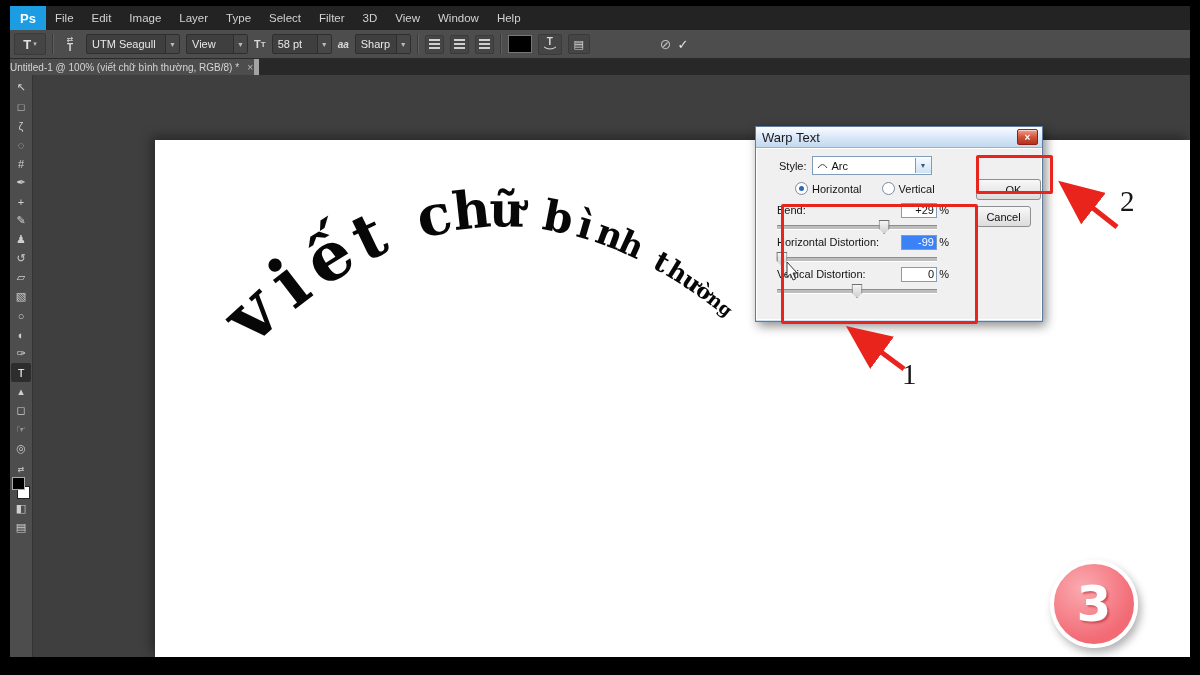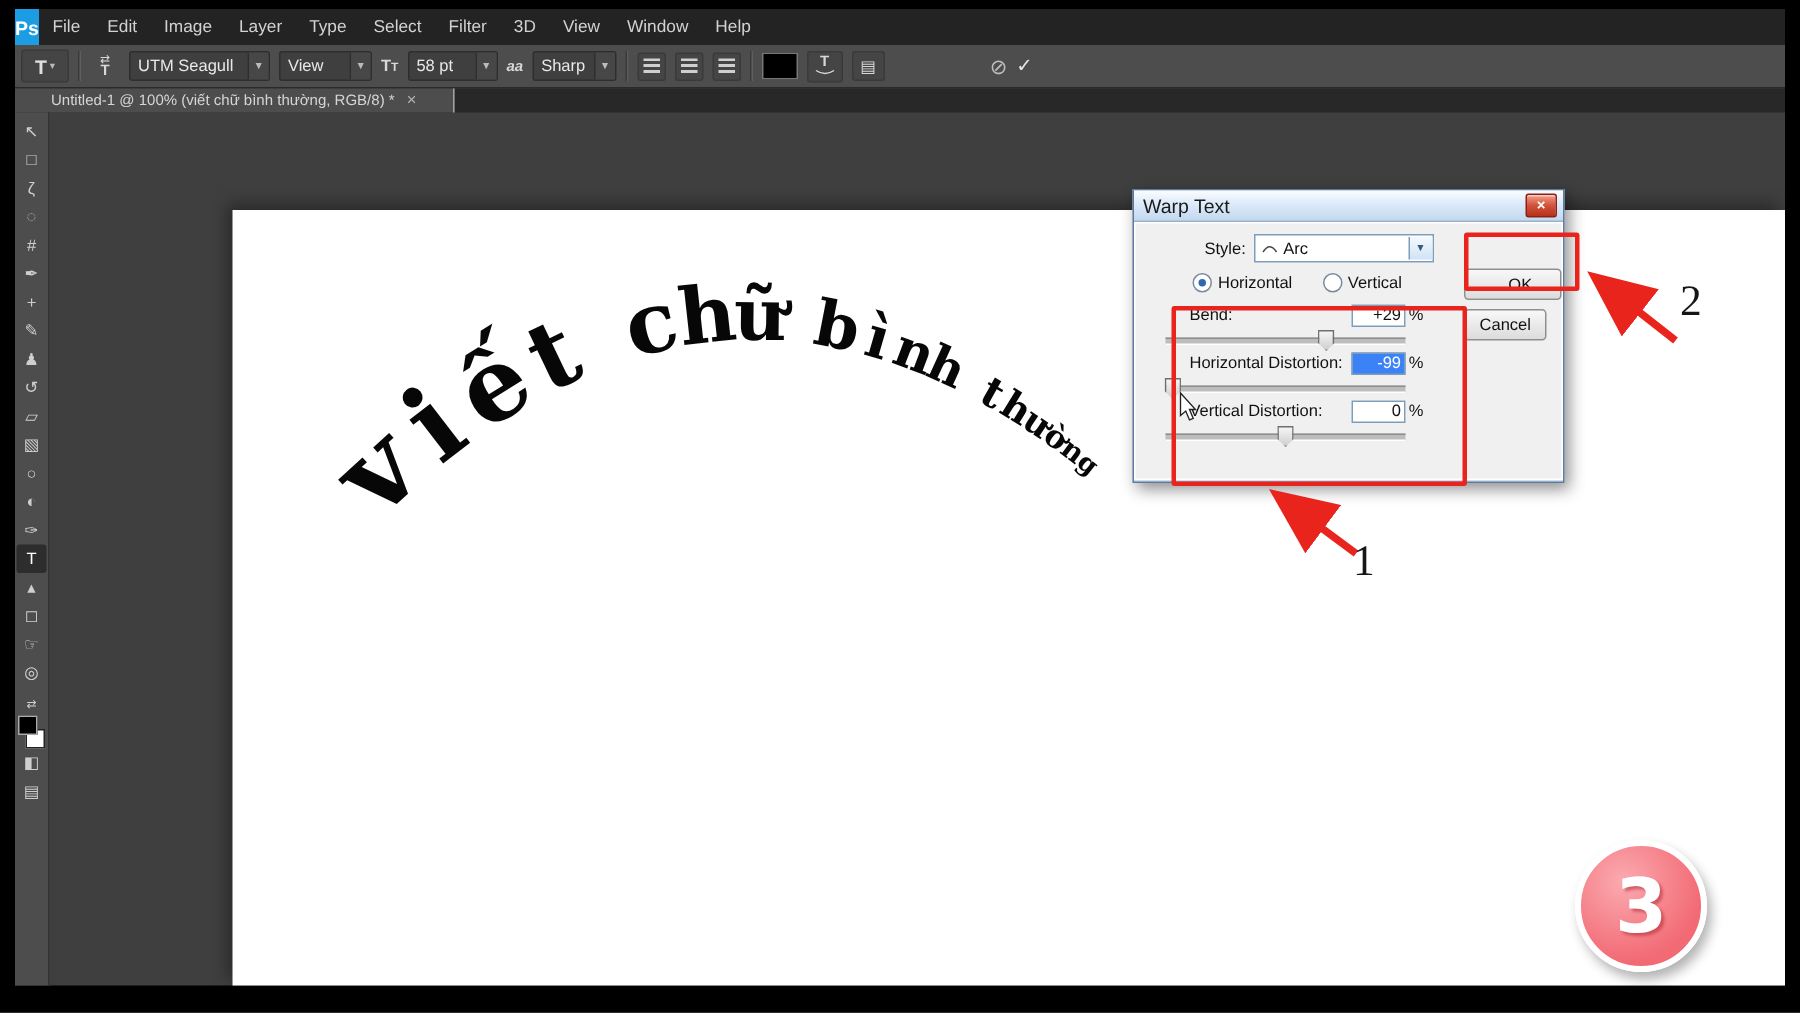--- a/index.html
+++ b/index.html
@@ -5,21 +5,21 @@
   html,body{margin:0;padding:0;background:#000;}
   #stage{position:relative;width:1200px;height:675px;background:#000;overflow:hidden;
          font-family:"Liberation Sans","DejaVu Sans",sans-serif;-webkit-font-smoothing:antialiased;}
 
   
   #app{position:absolute;left:10px;top:6px;width:1180px;height:651px;background:#3f3f3f;}
 
   
   #menubar{position:absolute;left:0;top:0;right:0;height:24px;background:#232323;
            display:flex;align-items:center;color:#d2d2d2;font-size:11.5px;}
-  #ps-logo{width:16px;height:24px;background:#1b9ce3;color:#fff;display:flex;align-items:center;
+  #ps-logo{width:36px;height:24px;background:#1b9ce3;color:#fff;display:flex;align-items:center;
            justify-content:center;font-weight:bold;font-size:13px;}
   .menu-item{padding:0 9px;line-height:24px;cursor:default;}
 
   
   #optionsbar{position:absolute;left:0;top:24px;right:0;height:28px;background:#4d4d4d;
               border-bottom:1px solid #2a2a2a;display:flex;align-items:center;gap:6px;
               padding-left:4px;font-size:11px;color:#e0e0e0;}
   .ob-sep{width:1px;height:20px;background:#3a3a3a;border-right:1px solid #5e5e5e;}
   .tool-badge{width:30px;height:20px;display:flex;align-items:center;justify-content:center;
               gap:2px;border:1px solid #3a3a3a;border-radius:2px;background:#454545;}
@@ -44,21 +44,21 @@
   .warp-btn{width:22px;height:19px;flex-direction:column;border:1px solid #3a3a3a;border-radius:2px;background:#454545;}
   .warp-btn .wb-t{font-size:10px;font-weight:bold;line-height:9px;}
   .panels-btn{width:20px;height:18px;font-size:11px;border:1px solid #3a3a3a;border-radius:2px;background:#454545;}
   .ob-gap{width:58px;}
   .cancel-glyph{font-size:14px;color:#bdbdbd;}
   .commit-glyph{font-size:13px;color:#e6e6e6;}
 
   
   #tabbar{position:absolute;left:0;top:53px;right:0;height:16px;background:#282828;display:flex;}
   #doc-tab{height:16px;background:#4d4d4d;color:#d5d5d5;font-size:10px;display:flex;align-items:center;
-           gap:8px;padding:0 24px;border-right:1px solid #a3a3a3;}
+           gap:8px;padding:0 0;border-right:5px solid #a3a3a3;}
   #doc-tab .tab-close{color:#b5b5b5;font-size:11px;line-height:10px;}
 
   
   #toolstrip{position:absolute;left:0;top:69px;width:22px;bottom:0;background:#4d4d4d;
              border-right:1px solid #333;display:flex;flex-direction:column;align-items:center;padding-top:3px;}
   .tool{width:20px;height:19px;display:flex;align-items:center;justify-content:center;
         color:#cfcfcf;font-size:11px;flex:0 0 auto;}
   .tool.selected{background:#2d2d2d;color:#fff;border-radius:2px;}
   .ts-mini{margin-top:6px;font-size:8px;color:#cfcfcf;height:10px;display:flex;align-items:center;}
   .ts-swatches{position:relative;width:18px;height:22px;margin-top:3px;}
@@ -78,33 +78,33 @@
   #warp-dialog{position:absolute;left:755px;top:126px;width:286px;height:194px;z-index:10;
                background:#cfe0f2;border:1px solid #5f7a9d;box-shadow:3px 4px 10px rgba(0,0,0,.45);
                font-size:11px;color:#111;}
   #dlg-title{height:20px;background:linear-gradient(#fbfdff,#dceafa 45%,#c3d8ee);
              border-bottom:1px solid #9ab1cc;display:flex;align-items:center;padding:0 4px 0 6px;}
   #dlg-title .t-text{flex:1;font-size:13px;color:#1a1a1a;}
   .dlg-close{width:19px;height:14px;border-radius:2px;background:linear-gradient(#f3a08d,#d2523a 50%,#b5311c);
              border:1px solid #8e2114;color:#fff;font-size:10px;font-weight:bold;display:flex;
              align-items:center;justify-content:center;box-shadow:inset 0 1px 0 rgba(255,255,255,.5);}
   #dlg-body{position:relative;height:170px;background:#f0f0f0;border:1px solid #fff;}
-  .style-row{position:absolute;left:22px;top:7px;display:flex;align-items:center;gap:5px;margin-left:24px;}
+  .style-row{position:absolute;left:22px;top:7px;display:flex;align-items:center;gap:5px;}
   .dd{width:114px;height:17px;background:#fff;border:1px solid #7f9db9;display:flex;align-items:center;gap:4px;padding-left:4px;}
   .dd .dd-text{flex:1;}
   .dd .dd-arrow{width:15px;height:15px;background:linear-gradient(#f4f9fe,#d0e2f5);border-left:1px solid #7f9db9;
                 display:flex;align-items:center;justify-content:center;font-size:7px;color:#3a5a7a;}
   .radio-row{position:absolute;left:38px;top:33px;display:flex;gap:20px;align-items:center;}
   .radio{display:flex;align-items:center;gap:4px;}
   .rb{width:11px;height:11px;border-radius:50%;border:1px solid #7a8aa0;background:#fff;position:relative;}
   .radio.checked .rb::after{content:"";position:absolute;left:2.5px;top:2.5px;width:5px;height:5px;
                             border-radius:50%;background:#2f67b1;}
   #warp-fields{position:absolute;left:20px;top:54px;width:172px;}
   .wf-label-row{display:flex;align-items:center;height:14px;}
-  .wf-label{flex:1;margin-left:16px;}
+  .wf-label{flex:1;}
   .wf-input{width:32px;height:13px;border:1px solid #7f9db9;background:#fff;font-size:11px;
             text-align:right;padding-right:2px;line-height:13px;}
   .wf-input.selected{background:#3b82f6;color:#fff;}
   .wf-unit{width:12px;text-align:right;}
   .wf-slider{position:relative;height:18px;margin-bottom:0px;width:160px;}
   .wf-track{position:absolute;left:0;right:0;top:8px;height:3px;background:#bdbdbd;
             border-top:1px solid #8e8e8e;border-bottom:1px solid #fff;}
   .wf-thumb{position:absolute;top:3px;width:9px;height:12px;transform:translateX(-50%);
             background:linear-gradient(#f5f5f5,#cfcfcf);border:1px solid #6f6f6f;
             clip-path:polygon(0 0,100% 0,100% 62%,50% 100%,0 62%);}

